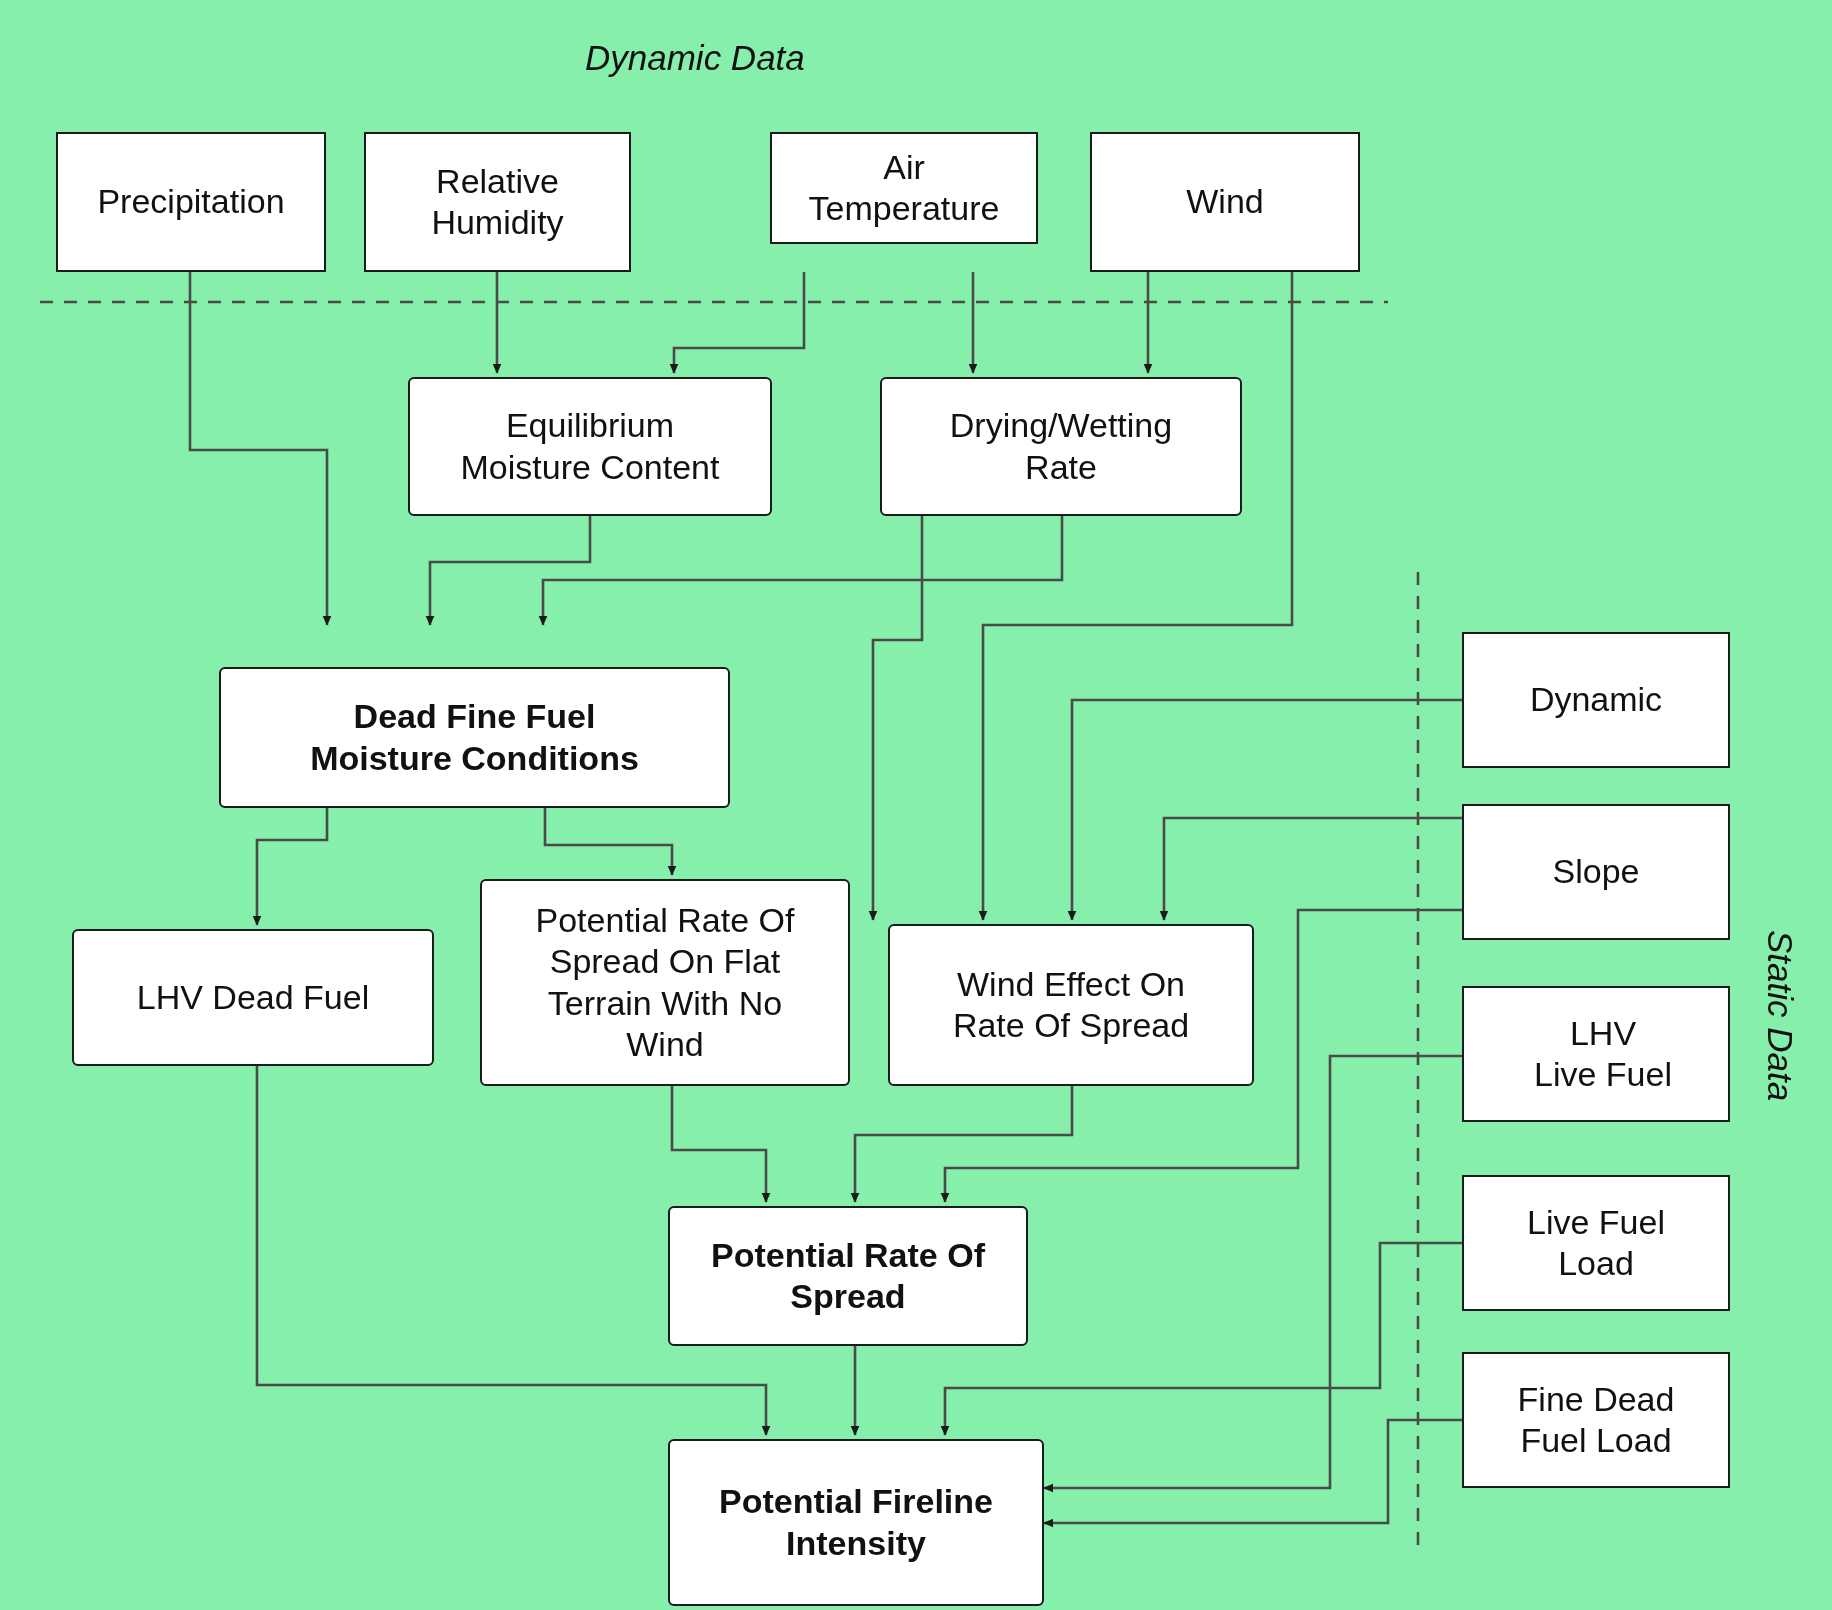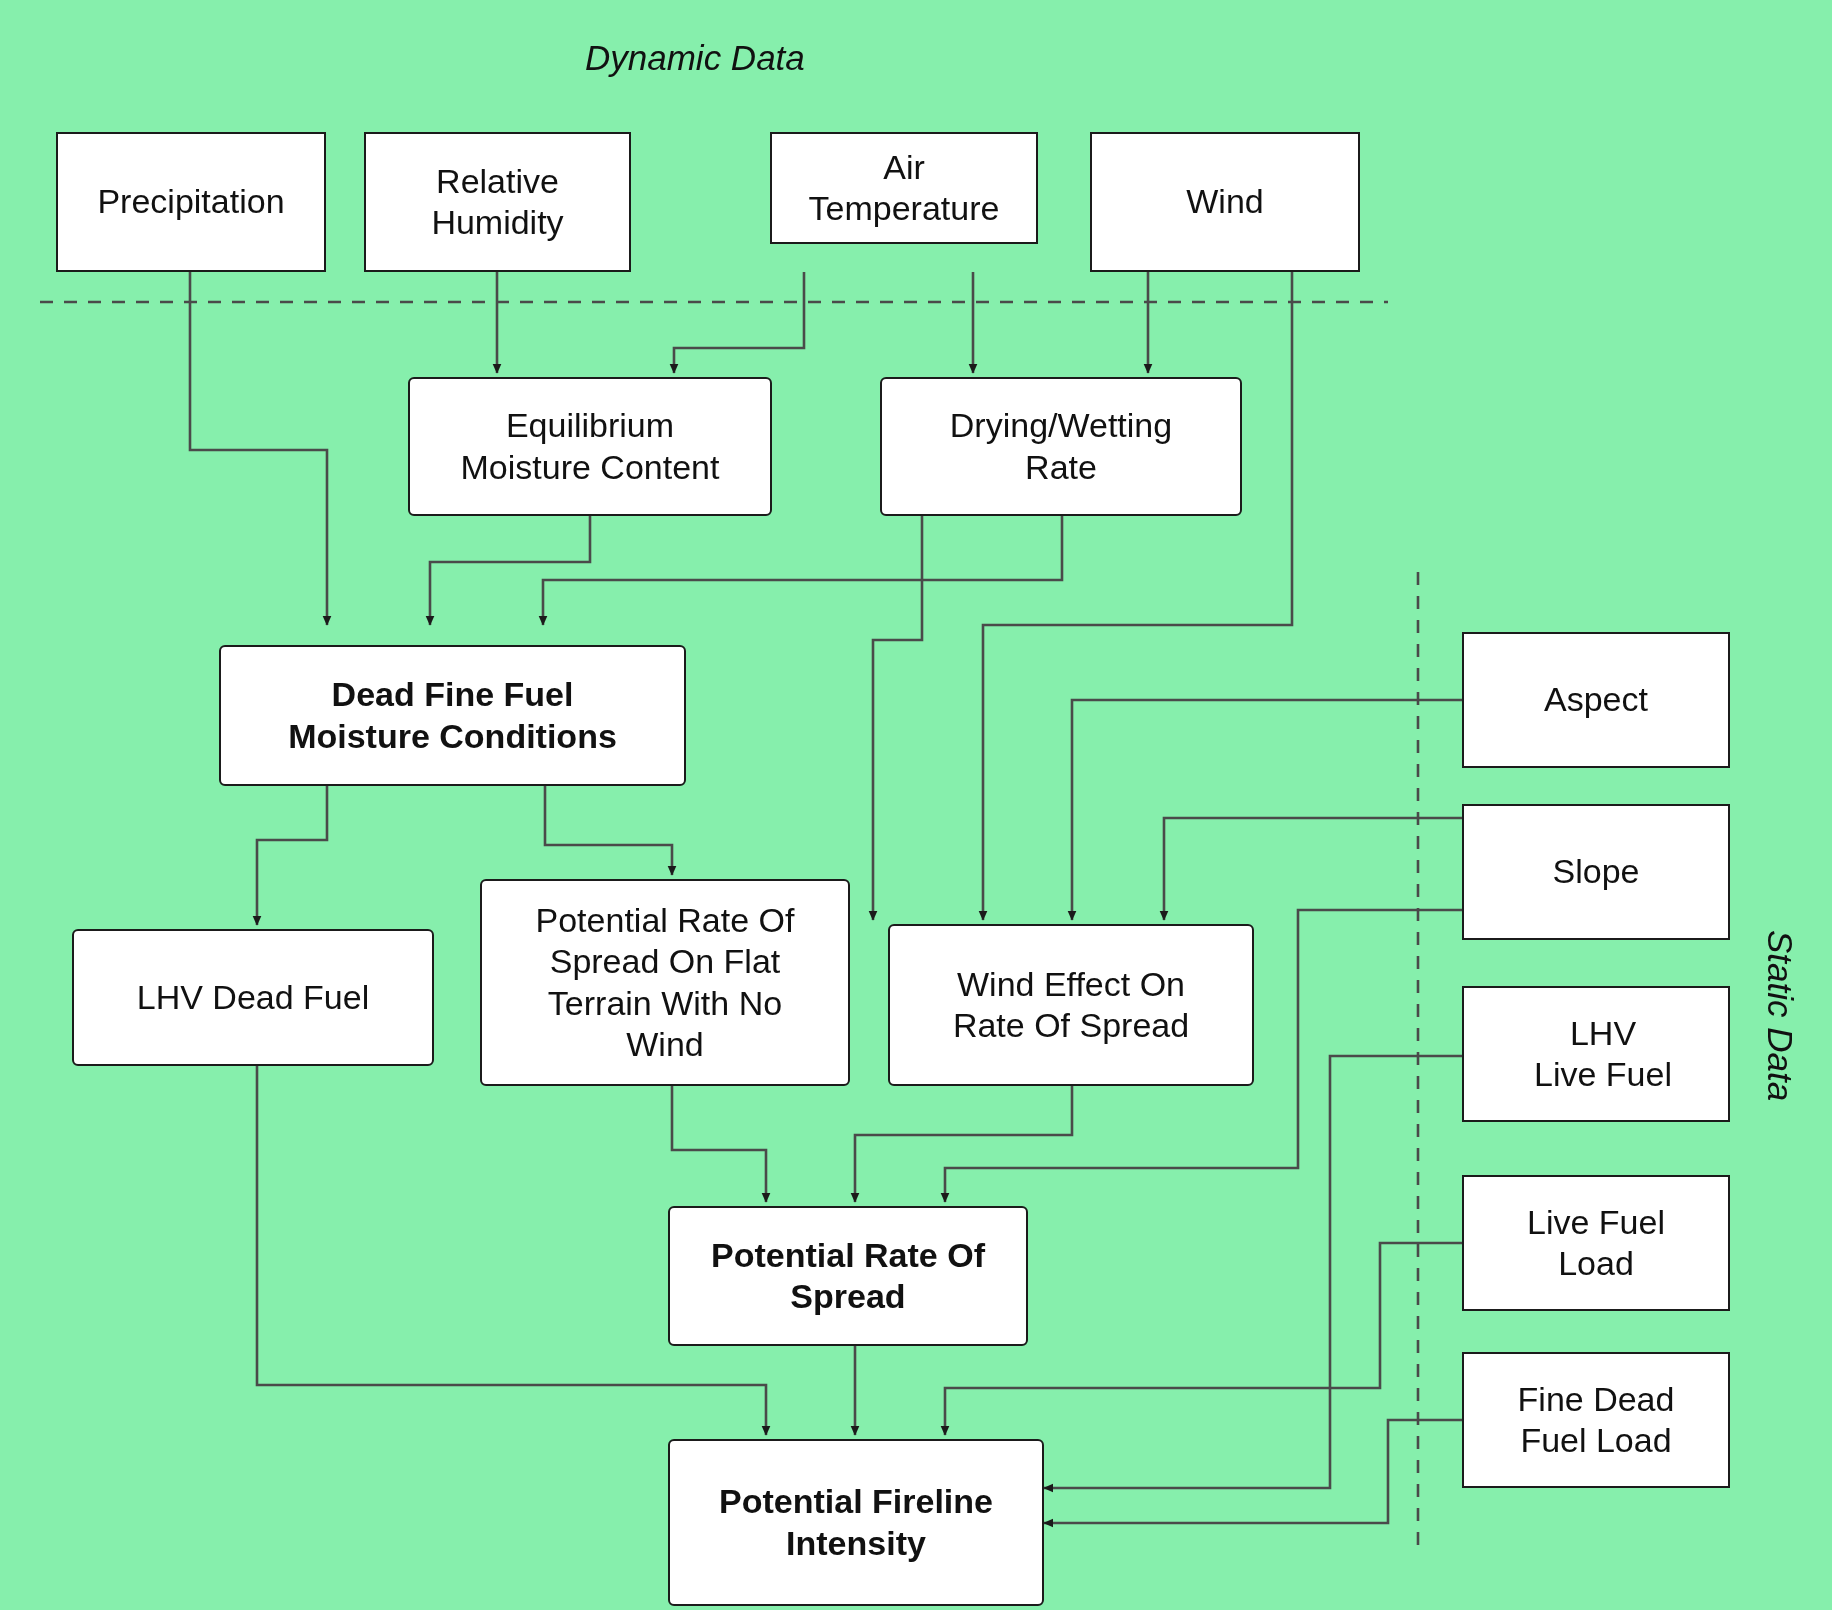--- a/index.html
+++ b/index.html
@@ -137,40 +137,40 @@
 Temperature</div>
 
   <div class="node-box" style="left:1090px; top:132px; width:270px; height:140px;">Wind</div>
 
   <div class="node-box rounded" style="left:408px; top:377px; width:364px; height:139px;">Equilibrium
 Moisture Content</div>
 
   <div class="node-box rounded" style="left:880px; top:377px; width:362px; height:139px;">Drying/Wetting
 Rate</div>
 
-  <div class="node-box rounded bold" style="left:219px; top:645px; width:467px; height:141px;">Dead Fine Fuel
+  <div class="node-box rounded bold" style="left:219px; top:667px; width:511px; height:141px;">Dead Fine Fuel
 Moisture Conditions</div>
 
   <div class="node-box rounded" style="left:72px; top:929px; width:362px; height:137px;">LHV Dead Fuel</div>
 
   <div class="node-box rounded" style="left:480px; top:879px; width:370px; height:207px;">Potential Rate Of
 Spread On Flat
 Terrain With No
 Wind</div>
 
   <div class="node-box rounded" style="left:888px; top:924px; width:366px; height:162px;">Wind Effect On
 Rate Of Spread</div>
 
   <div class="node-box rounded bold" style="left:668px; top:1206px; width:360px; height:140px;">Potential Rate Of
 Spread</div>
 
   <div class="node-box rounded bold" style="left:668px; top:1439px; width:376px; height:167px;">Potential Fireline
 Intensity</div>
 
-  <div class="node-box" style="left:1462px; top:632px; width:268px; height:136px;">Aspect</div>
+  <div class="node-box" style="left:1462px; top:632px; width:268px; height:136px;">Dynamic</div>
 
   <div class="node-box" style="left:1462px; top:804px; width:268px; height:136px;">Slope</div>
 
   <div class="node-box" style="left:1462px; top:986px; width:268px; height:136px;padding-left:20px;">LHV
 Live Fuel</div>
 
   <div class="node-box" style="left:1462px; top:1175px; width:268px; height:136px;">Live Fuel
 Load</div>
 
   <div class="node-box" style="left:1462px; top:1352px; width:268px; height:136px;">Fine Dead

